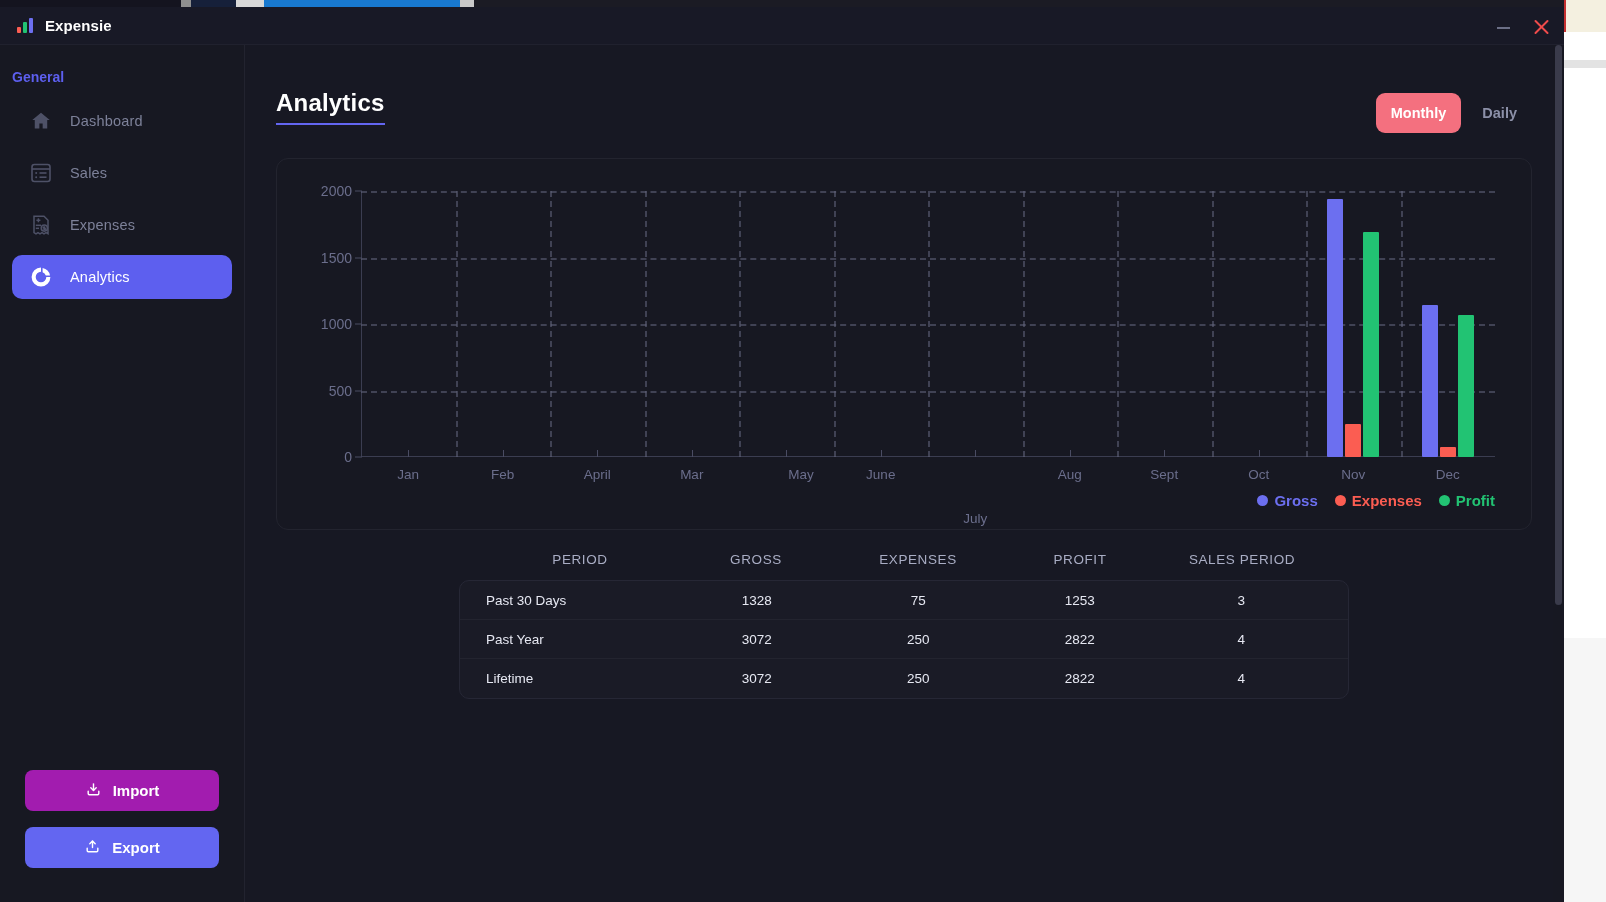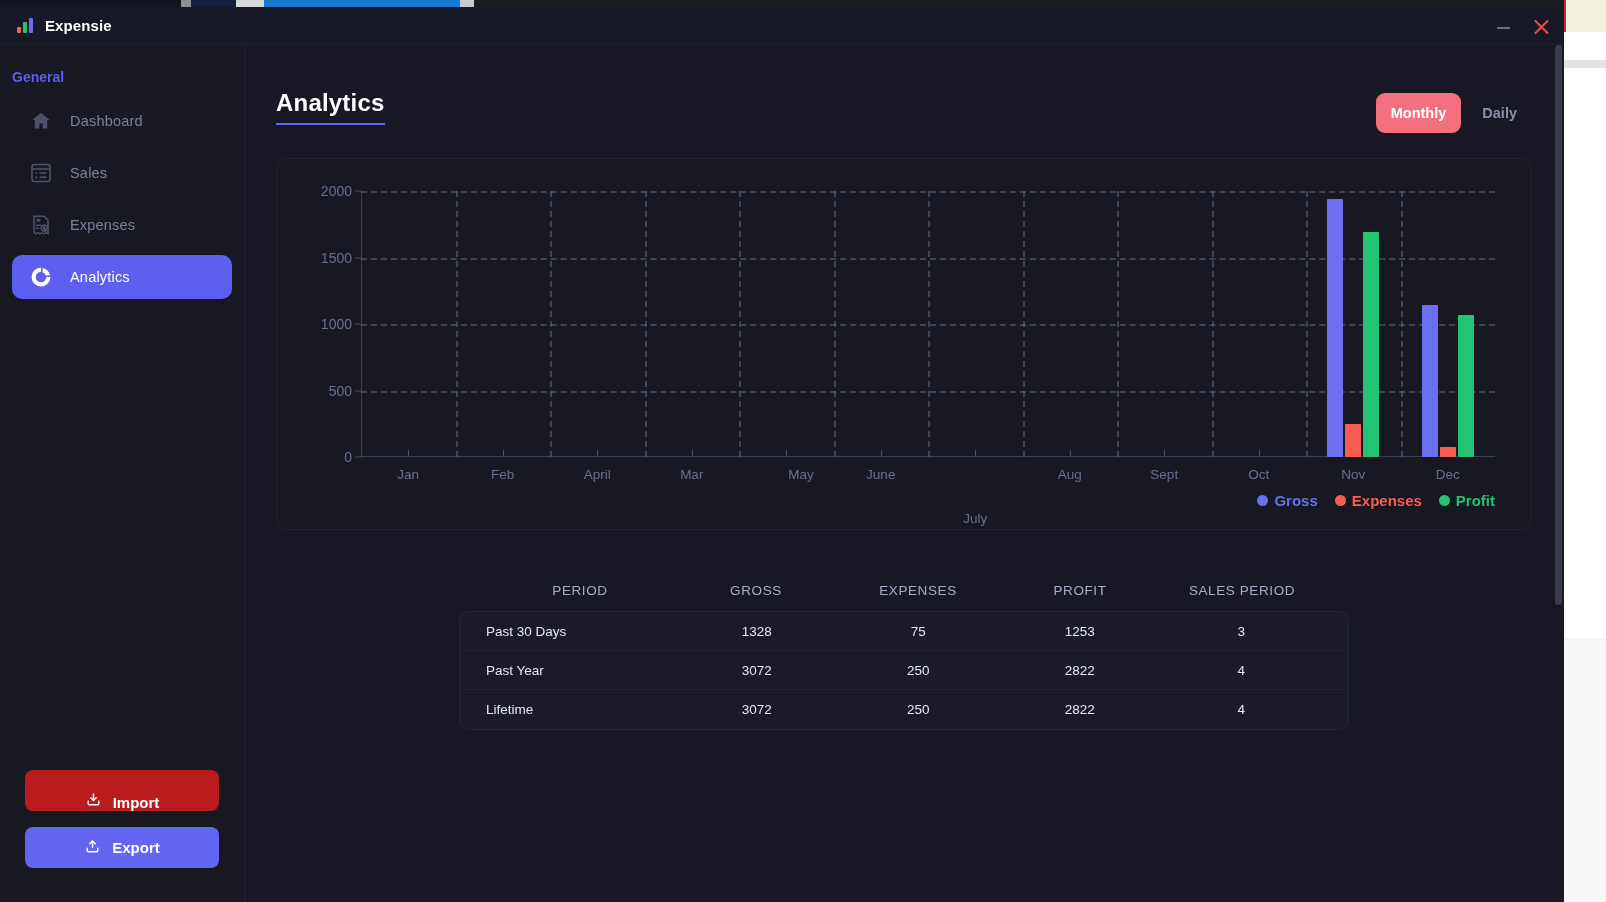--- a/index.html
+++ b/index.html
@@ -92,21 +92,21 @@
   .nav-item.active { background:#5d5fef; }
   .nav-item.active .label { color:#ffffff; }
   .nav-icon { width:26px; height:26px; display:flex; align-items:center; justify-content:center; }
 
   .sidebar-actions { margin-top:auto; padding: 0 25px 34px 25px; display:flex; flex-direction:column; gap:16px;}
   .action-btn {
     height: 41px; border-radius: 8px; border:none; cursor:pointer;
     display:flex; align-items:center; justify-content:center; gap:11px;
     color:#fff; font-size:15px; font-weight:bold; font-family:"Liberation Sans",sans-serif;
   }
-  .btn-import { background:#b91c1c;align-items:flex-end; }
+  .btn-import { background:#a21caf; }
   .btn-export { background:#6366f1; }
 
   
   .main { flex:1 1 auto; padding: 44px 32px 0 31px; position:relative; overflow:hidden; }
   .main-head { display:flex; align-items:flex-start; justify-content:space-between; }
   .page-title {
     color:#ffffff; font-size:24px; font-weight:bold; letter-spacing:.2px;
     padding-bottom:6px; border-bottom:2px solid #6366f1; display:inline-block;
   }
   .period-toggle { display:flex; align-items:center; gap:6px; margin-top:4px; }
@@ -133,21 +133,21 @@
   .xtick { position:absolute; top: calc(100% + 10px); transform: translateX(-50%); color:#6b6e8c; font-size:13.5px; white-space:nowrap; }
   .xtick-mark { position:absolute; bottom:0; height:7px; width:1px; background:#4a4c63; }
   .bar { position:absolute; bottom:0; border-radius:1px; }
   .legend { position:absolute; right:36px; bottom:20px; display:flex; align-items:center; gap:17px; }
   .legend-item { display:flex; align-items:center; gap:6px; font-size:15px; font-weight:bold; }
   .legend-dot { width:11px; height:11px; border-radius:50%; display:block; }
 
   
   .table-wrap { margin: 22px auto 0; width: 890px; }
   .table-head { display:flex; padding: 0 26px; }
-  .table-head > div { color:#a9adc4; font-size:13.5px; letter-spacing:.6px; text-align:center;margin-top:31px; }
+  .table-head > div { color:#a9adc4; font-size:13.5px; letter-spacing:.6px; text-align:center; }
   .col-period { flex: 0 0 190px; }
   .col-num { flex: 1 1 0; }
   .table-body { margin-top:13px; border:1px solid #262735; border-radius:10px; background:#1a1b26; overflow:hidden; }
   .trow { display:flex; align-items:center; height:39px; padding: 0 26px; border-bottom:1px solid #23242f; }
   .trow:last-child { border-bottom:none; }
   .trow > div { color:#e6e8f2; font-size:13.5px; text-align:center; }
   .trow > div.col-period { text-align:left; }
 
   
   .app-scrollbar { position:absolute; right:0; top:38px; bottom:0; width:11px; background:#171822; }

